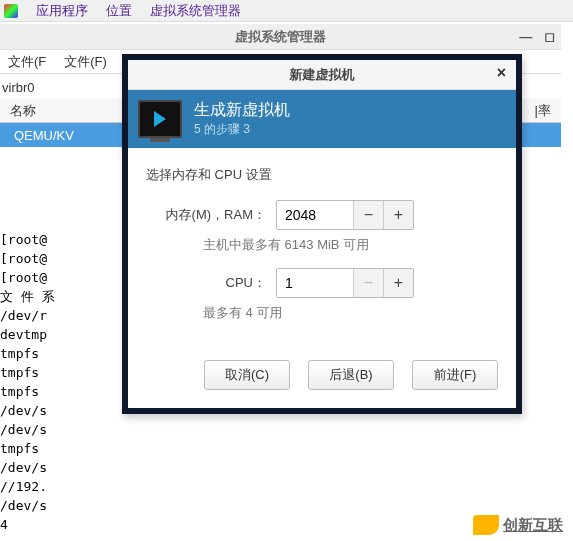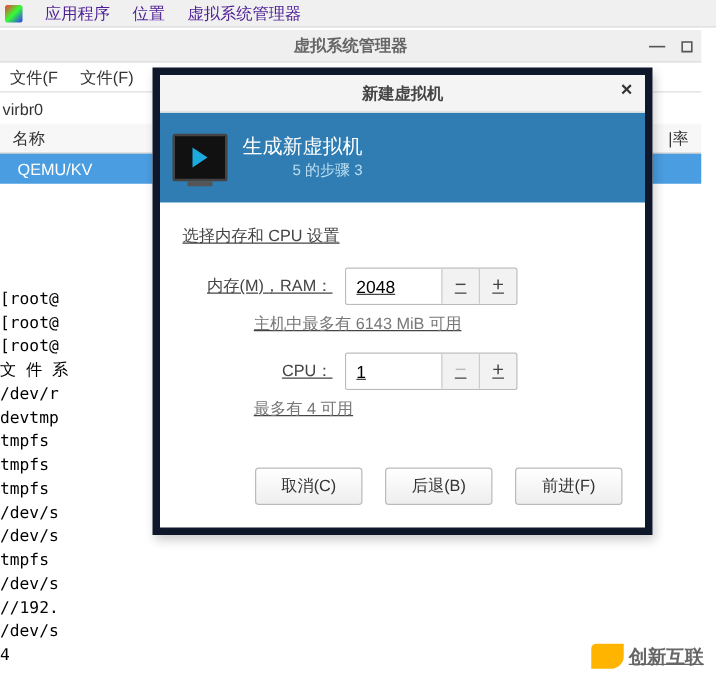--- a/index.html
+++ b/index.html
@@ -16,28 +16,28 @@
 .vmm-cols { height: 24px; display: flex; align-items: center; padding: 0 10px; border-bottom: 1px solid #ccc; background: #f7f7f7; }
 .vmm-cols .col-name { flex: 1; }
 .vmm-row { height: 24px; background: #4a9de0; color: #fff; display: flex; align-items: center; padding: 0 14px; }
 
 .terminal { position: absolute; left: 0; top: 230px; font-family: monospace; font-size: 13px; line-height: 19px; white-space: pre; color: #000; }
 
 .dialog { position: absolute; left: 122px; top: 54px; width: 400px; background: #fff; border: 6px solid #0f172a; box-shadow: 2px 4px 8px rgba(0,0,0,.2); }
 .dialog-title { height: 30px; display: flex; align-items: center; justify-content: center; font-weight: bold; color: #444; position: relative; background: #f4f4f4; border-bottom: 1px solid #ddd; }
 .dialog-title .close { position: absolute; right: 10px; top: 4px; font-size: 16px; color: #333; cursor: pointer; }
 
-.dialog-banner { background: #2f7db3; color: #fff; height: 72px; display: flex; align-items: center; padding: 0 10px; gap: 12px; }
+.dialog-banner { background: #2f7db3; color: #fff; height: 58px; display: flex; align-items: center; padding: 0 10px; gap: 12px; }
 .banner-icon { width: 44px; height: 38px; background: #111; border: 2px solid #444; border-radius: 2px; display: flex; align-items: center; justify-content: center; position: relative; }
 .banner-icon::after { content: ""; position: absolute; bottom: -6px; left: 10px; right: 10px; height: 4px; background: #555; border-radius: 1px; }
 .banner-icon .play { width: 0; height: 0; border-left: 12px solid #1caade; border-top: 8px solid transparent; border-bottom: 8px solid transparent; }
 .banner-text .line1 { font-size: 16px; }
-.banner-text .line2 { font-size: 12px; color: #bcdff3; text-align: right; }
+.banner-text .line2 { font-size: 12px; color: #bcdff3; }
 
-.dialog-body { padding: 18px 18px 10px 18px; color: #444; text-decoration: underline; }
+.dialog-body { padding: 18px 18px 10px 18px; color: #444; }
 .section-label { margin-bottom: 16px; }
 .field-row { display: flex; align-items: center; margin-bottom: 6px; }
 .field-label { width: 130px; text-align: right; padding-right: 10px; }
 .spin { display: flex; border: 1px solid #bbb; border-radius: 2px; overflow: hidden; height: 30px; }
 .spin input { width: 76px; border: none; padding: 0 8px; font-size: 14px; outline: none; }
 .spin button { width: 30px; border: none; background: #f2f2f2; border-left: 1px solid #ccc; font-size: 16px; color: #444; cursor: pointer; }
 .spin button:disabled { color: #bbb; }
 .hint { font-size: 13px; color: #777; margin-left: 57px; margin-bottom: 14px; }
 
 .dialog-footer { display: flex; justify-content: flex-end; gap: 18px; padding: 14px 18px 18px 0; }

